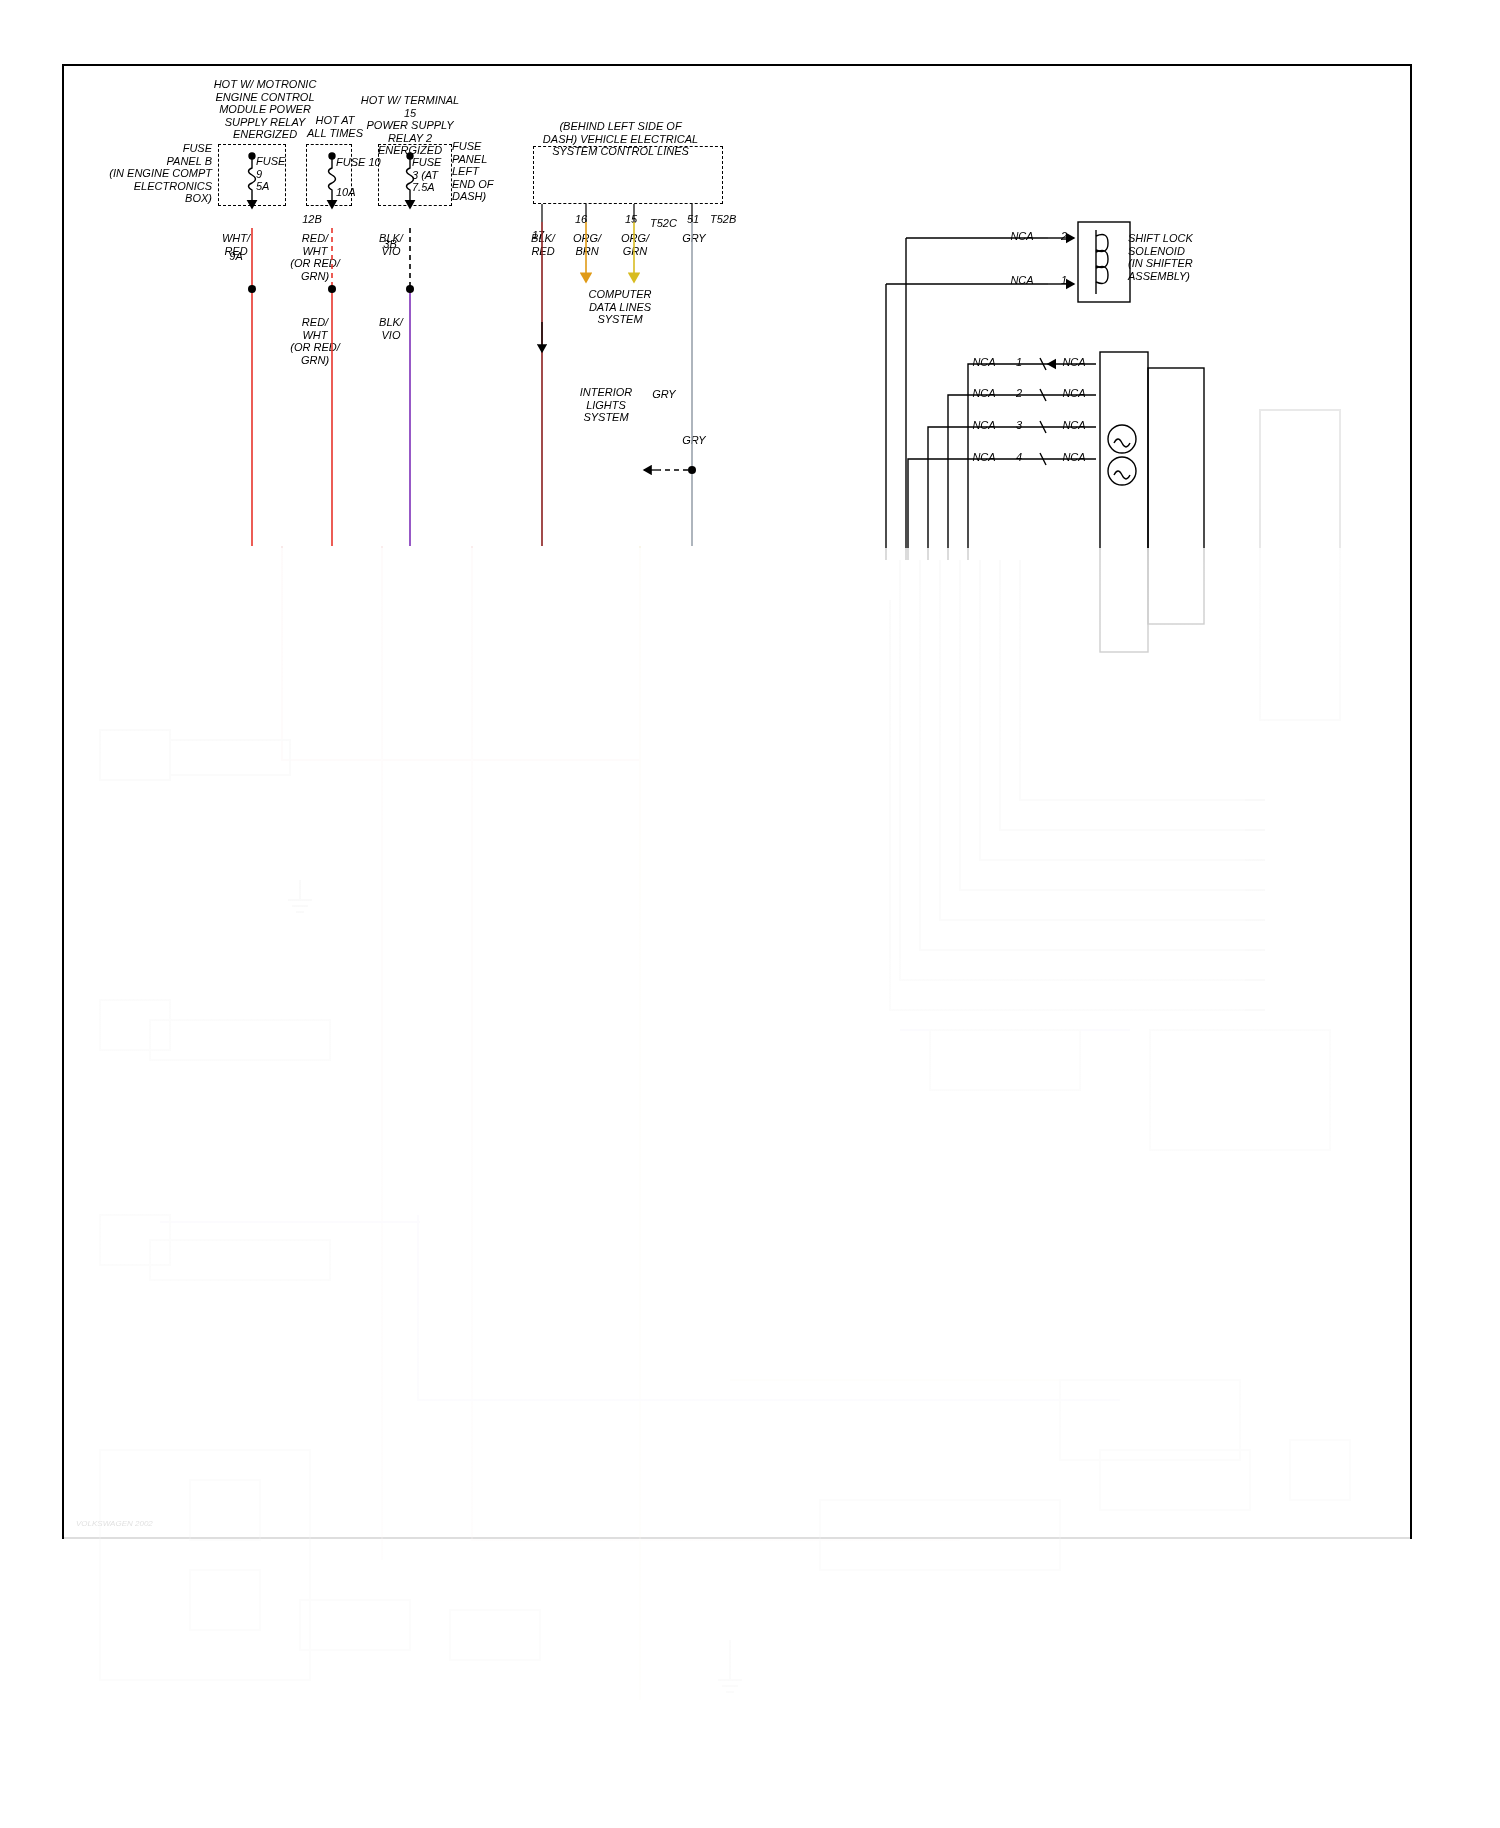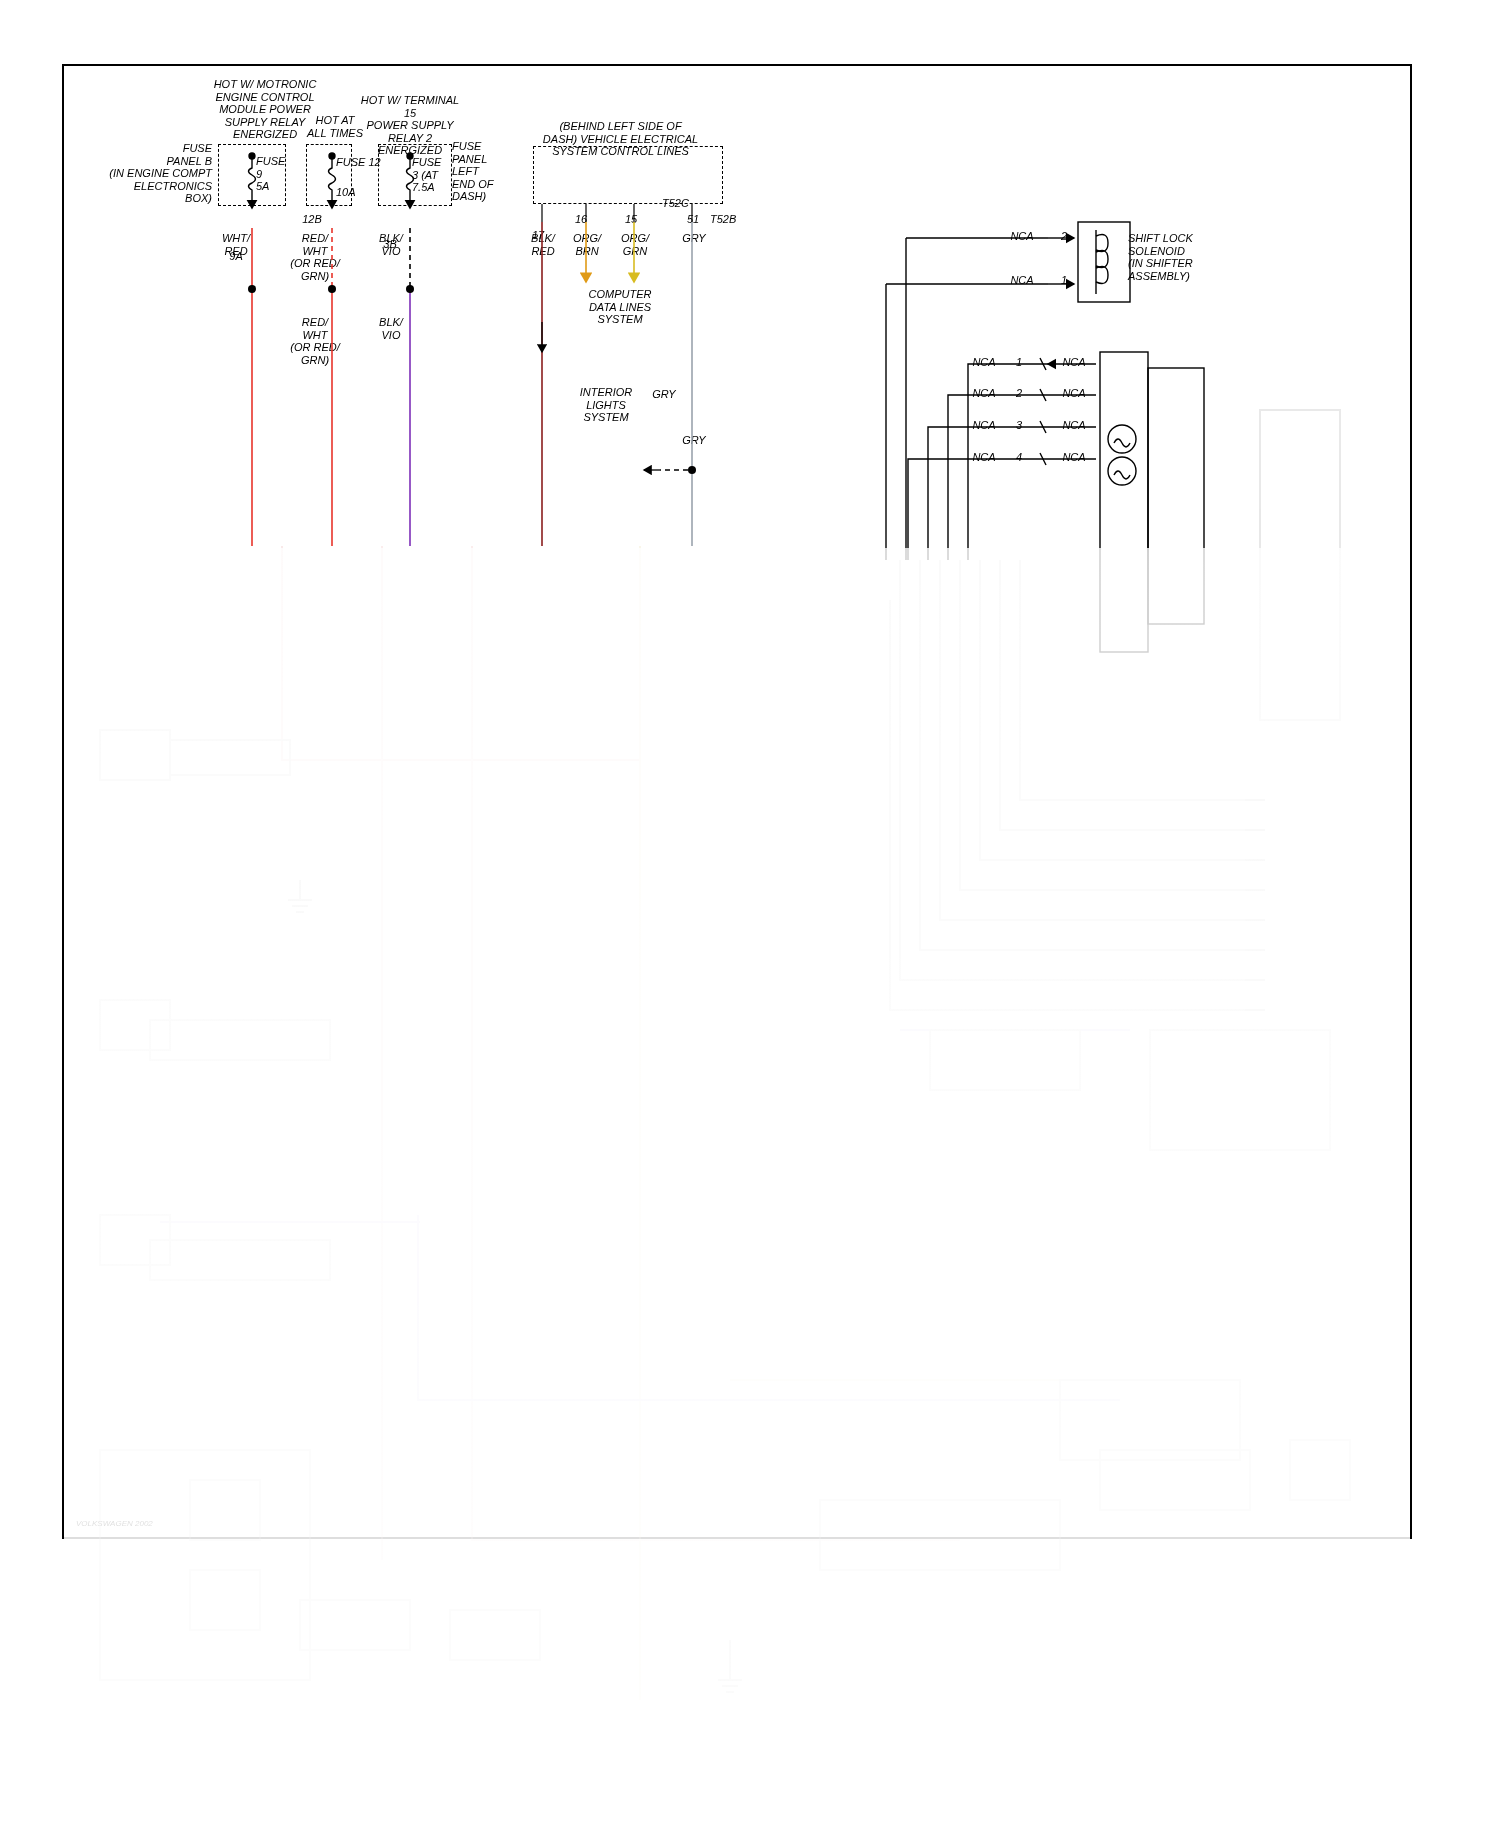--- a/index.html
+++ b/index.html
@@ -49,34 +49,34 @@
 ELECTRONICS BOX)</div>
   <div class="lbl left" style="left:452px;top:140px;width:60px;">FUSE
 PANEL
 LEFT
 END OF
 DASH)</div>
 
   <div class="lbl left" style="left:256px;top:155px;width:40px;">FUSE
 9
 5A</div>
-  <div class="lbl left" style="left:336px;top:156px;width:54px;">FUSE 12</div>
+  <div class="lbl left" style="left:336px;top:156px;width:54px;">FUSE 10</div>
   <div class="lbl left" style="left:336px;top:186px;width:40px;">10A</div>
   <div class="lbl left" style="left:412px;top:156px;width:46px;">FUSE
 3 (AT
 7.5A</div>
 
   <div class="lbl" style="left:218px;top:206px;width:36px;margin-top:44px;">9A</div>
   <div class="lbl" style="left:294px;top:213px;width:36px;">12B</div>
   <div class="lbl" style="left:372px;top:213px;width:36px;margin-top:25px;">3B</div>
 
   <div class="lbl" style="left:523px;top:209px;width:30px;margin-top:20px;">17</div>
   <div class="lbl" style="left:566px;top:213px;width:30px;">16</div>
   <div class="lbl" style="left:616px;top:213px;width:30px;">15</div>
-  <div class="lbl left" style="left:650px;top:197px;width:36px;margin-left:12px;">T52C</div>
+  <div class="lbl left" style="left:650px;top:217px;width:36px;">T52C</div>
   <div class="lbl" style="left:678px;top:213px;width:30px;">51</div>
   <div class="lbl left" style="left:710px;top:213px;width:36px;">T52B</div>
 
   <div class="lbl" style="left:206px;top:232px;width:60px;">WHT/
 RED</div>
   <div class="lbl" style="left:284px;top:232px;width:62px;">RED/
 WHT
 (OR RED/
 GRN)</div>
   <div class="lbl" style="left:362px;top:232px;width:58px;">BLK/

